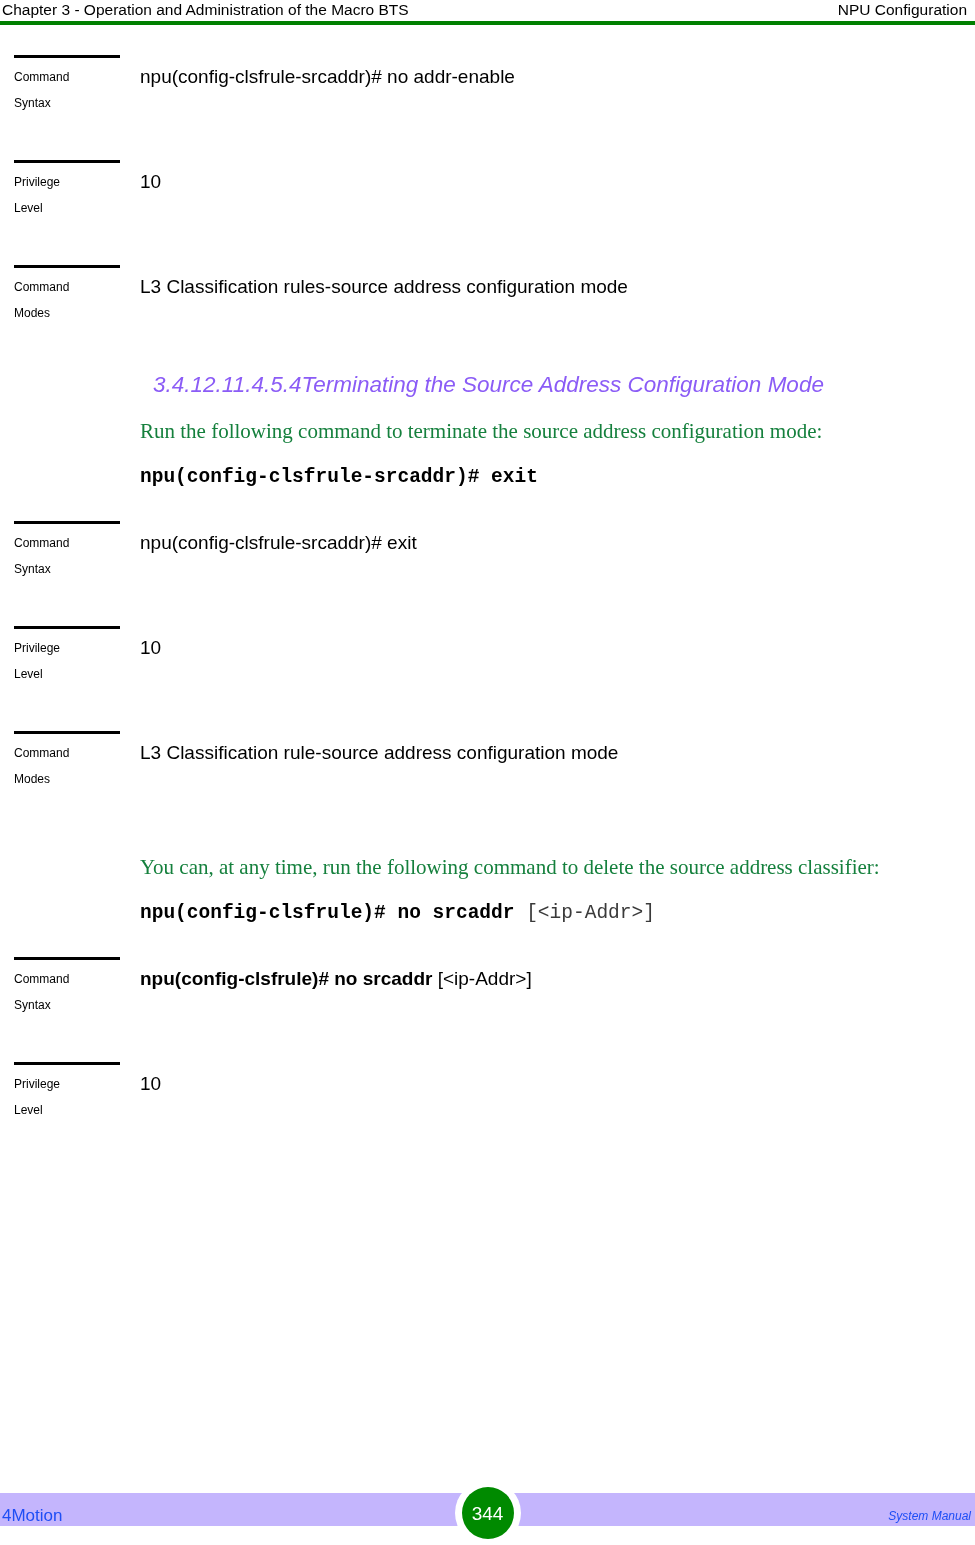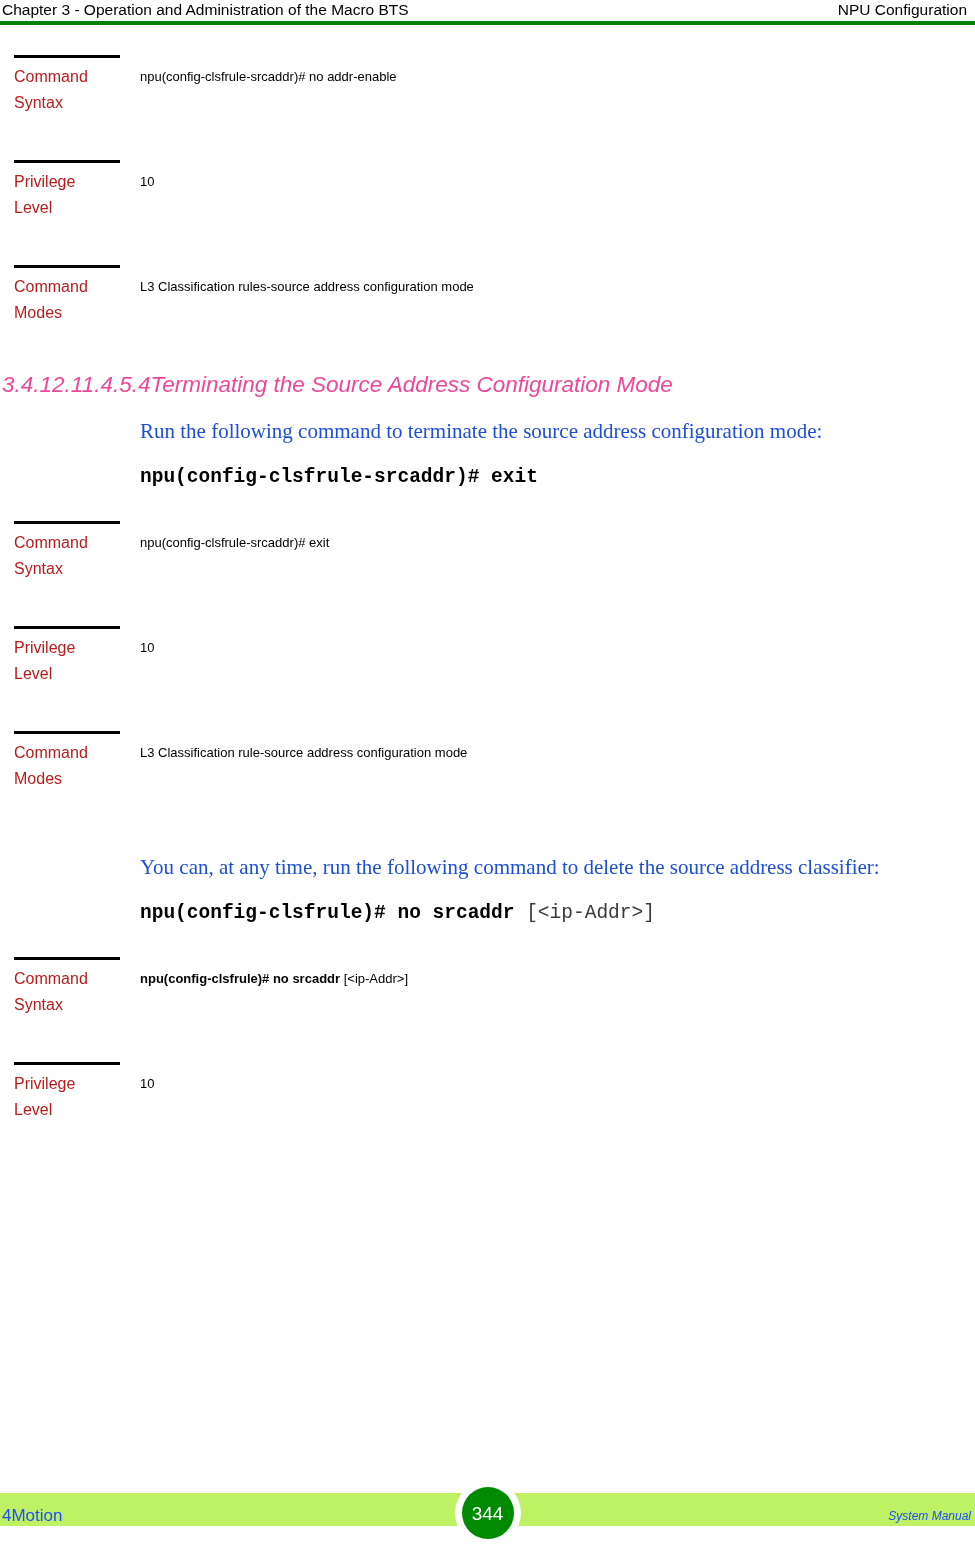--- a/index.html
+++ b/index.html
@@ -70,62 +70,63 @@
     top: 0;
     width: 106px;
     height: 3px;
     background: #000000;
   }
   .spec-row .label {
     position: absolute;
     left: 14px;
     top: 9px;
     width: 120px;
-    font-size: 16px;
+    font-size: 12px;
     line-height: 26px;
-    color: #b91c1c;
+    color: #000000;
   }
   .spec-row .label .lbl-l2 {
     display: block;
   }
   .spec-row .value {
     position: absolute;
     left: 140px;
     top: 9px;
     right: 10px;
-    font-size: 13px;
+    font-size: 19px;
     line-height: 26px;
   }
   .spec-row .value .strong {
     font-weight: bold;
   }
   .spec-row .value .opt {
     font-weight: normal;
   }
 
   
   .section-heading {
     position: relative;
-    color: #ec4899;
+    color: #8b5cf6;
     font-style: italic;
     font-size: 22.5px;
     line-height: 30px;
     font-family: "Liberation Sans", sans-serif;
     white-space: nowrap;
     padding-left: 2px;
+    text-align: center;
   }
   .section-heading .sec-num { }
   .section-heading .sec-title { }
 
   
   .body-para {
     font-family: "Liberation Serif", serif;
     font-size: 21px;
     line-height: 31px;
-    color: #1d4ed8;
+    color: #15803d;
     margin: 0;
     padding: 0 30px 0 140px;
   }
 
   
   .cli-line {
     font-family: "Liberation Mono", monospace;
     font-size: 19.5px;
     line-height: 28px;
     font-weight: bold;
@@ -139,21 +140,21 @@
     color: #3a3a3a;
   }
 
   
   .page-footer {
     position: absolute;
     left: 0;
     top: 1493px;
     width: 975px;
     height: 33px;
-    background: #bef264;
+    background: #c4b5fd;
   }
   .page-footer .ftr-left {
     position: absolute;
     left: 2px;
     top: 11px;
     font-size: 17px;
     line-height: 24px;
     color: #1f4ef5;
     white-space: nowrap;
   }

